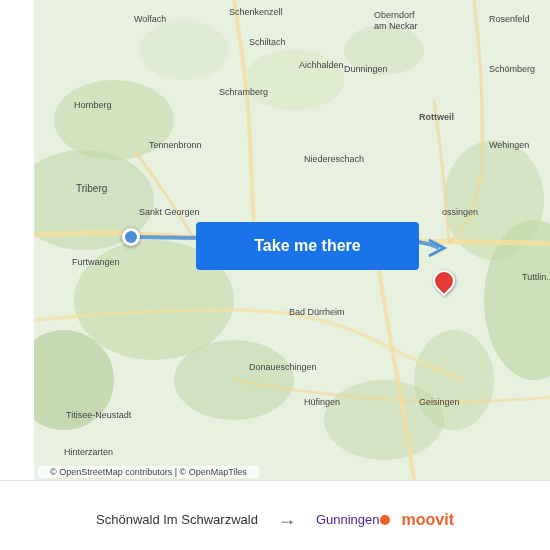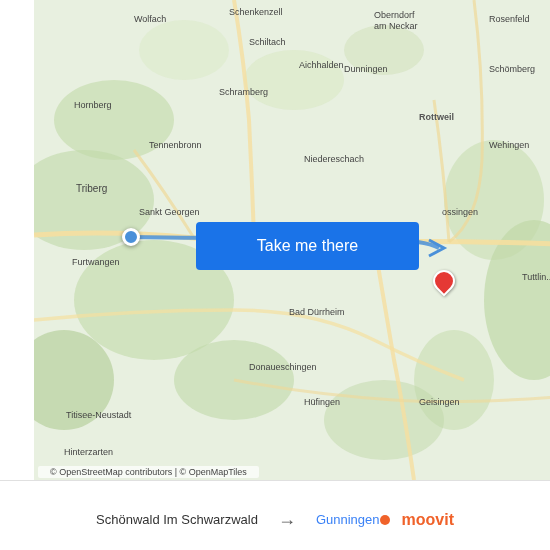--- a/index.html
+++ b/index.html
@@ -26,21 +26,21 @@
       position: absolute;
       top: 222px;
       left: 162px;
       width: 223px;
       height: 48px;
       background-color: #1a73e8;
       color: #fff;
       border: none;
       border-radius: 4px;
       font-size: 16px;
-      font-weight: normal;
+      font-weight: bold;
       cursor: pointer;
       display: flex;
       align-items: center;
       justify-content: center;
     }
     #origin-dot {
       position: absolute;
       top: 228px;
       left: 88px;
       width: 18px;
@@ -100,21 +100,21 @@
       color: #333;
       font-weight: 500;
     }
     #footer-arrow {
       font-size: 18px;
       color: #555;
       margin: 0 12px;
     }
     #footer-dest {
       font-size: 13px;
-      color: #3b82f6;
+      color: #4c1d95;
       font-weight: 500;
     }
     #footer-route {
       display: flex;
       align-items: center;
       gap: 8px;
     }
     #moovit-logo {
       display: flex;
       align-items: center;

